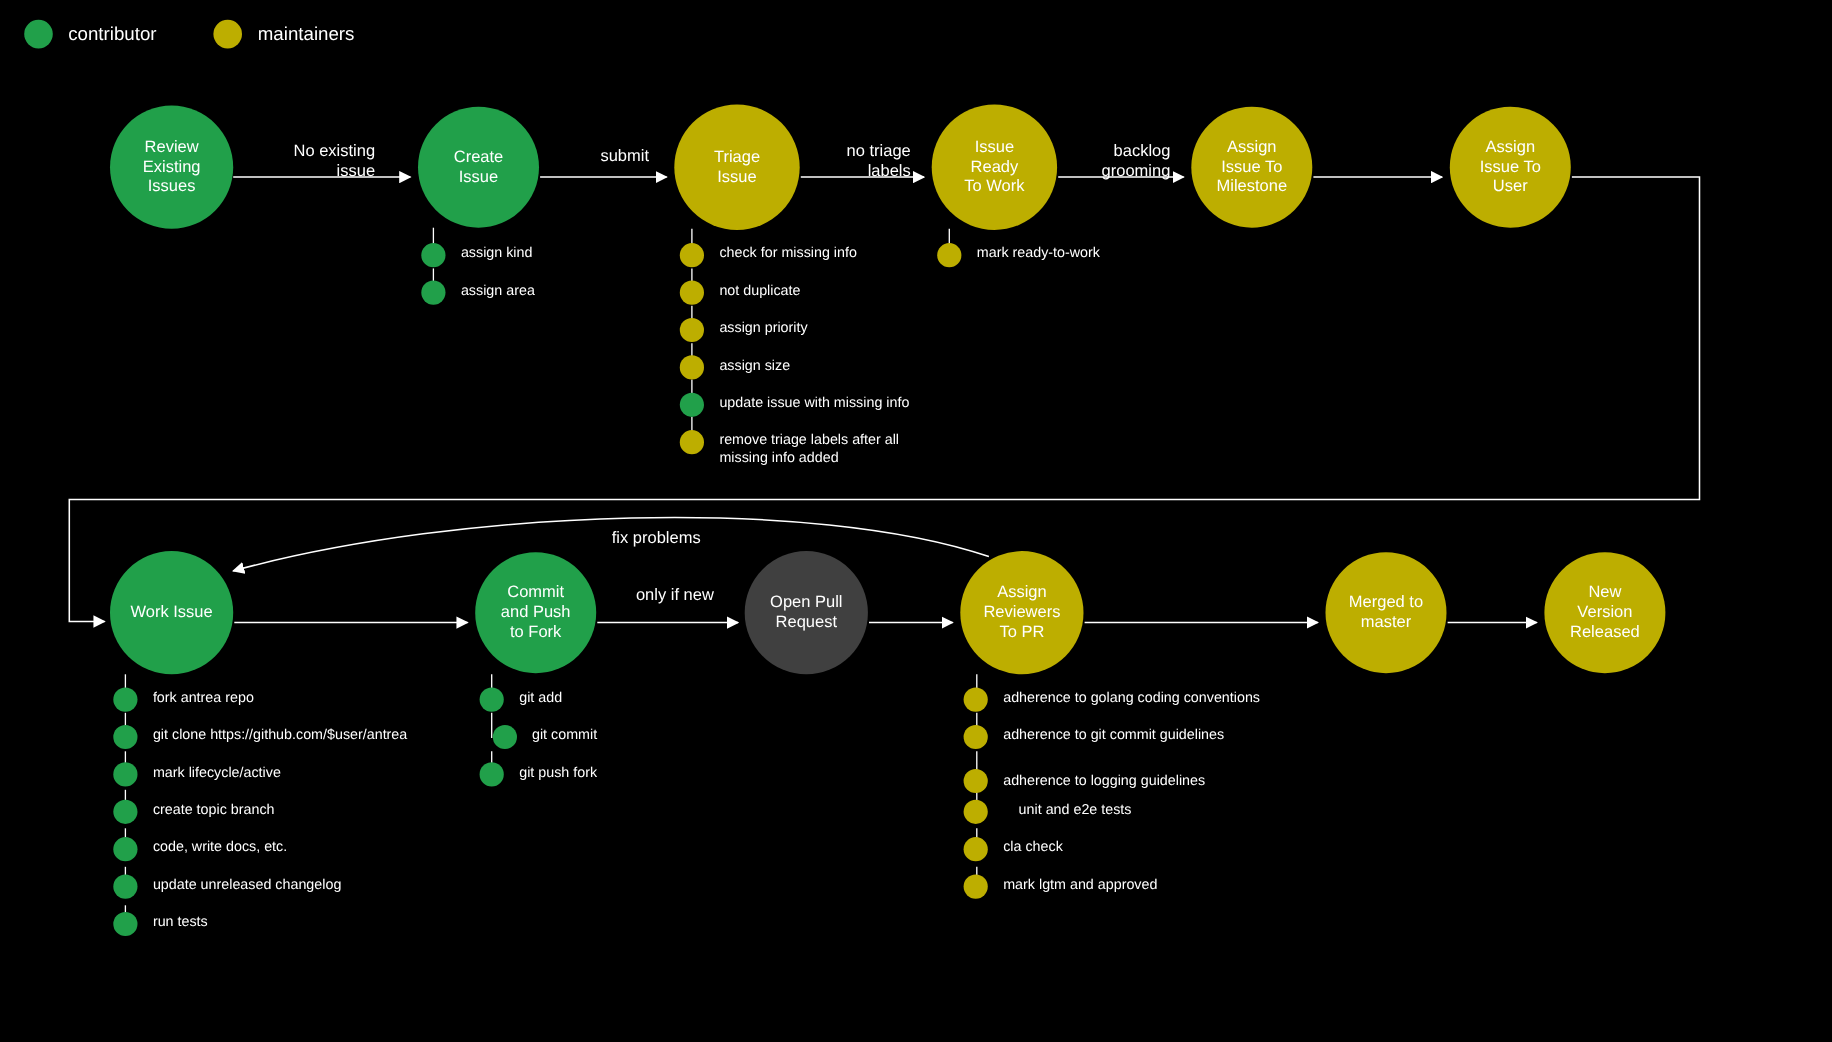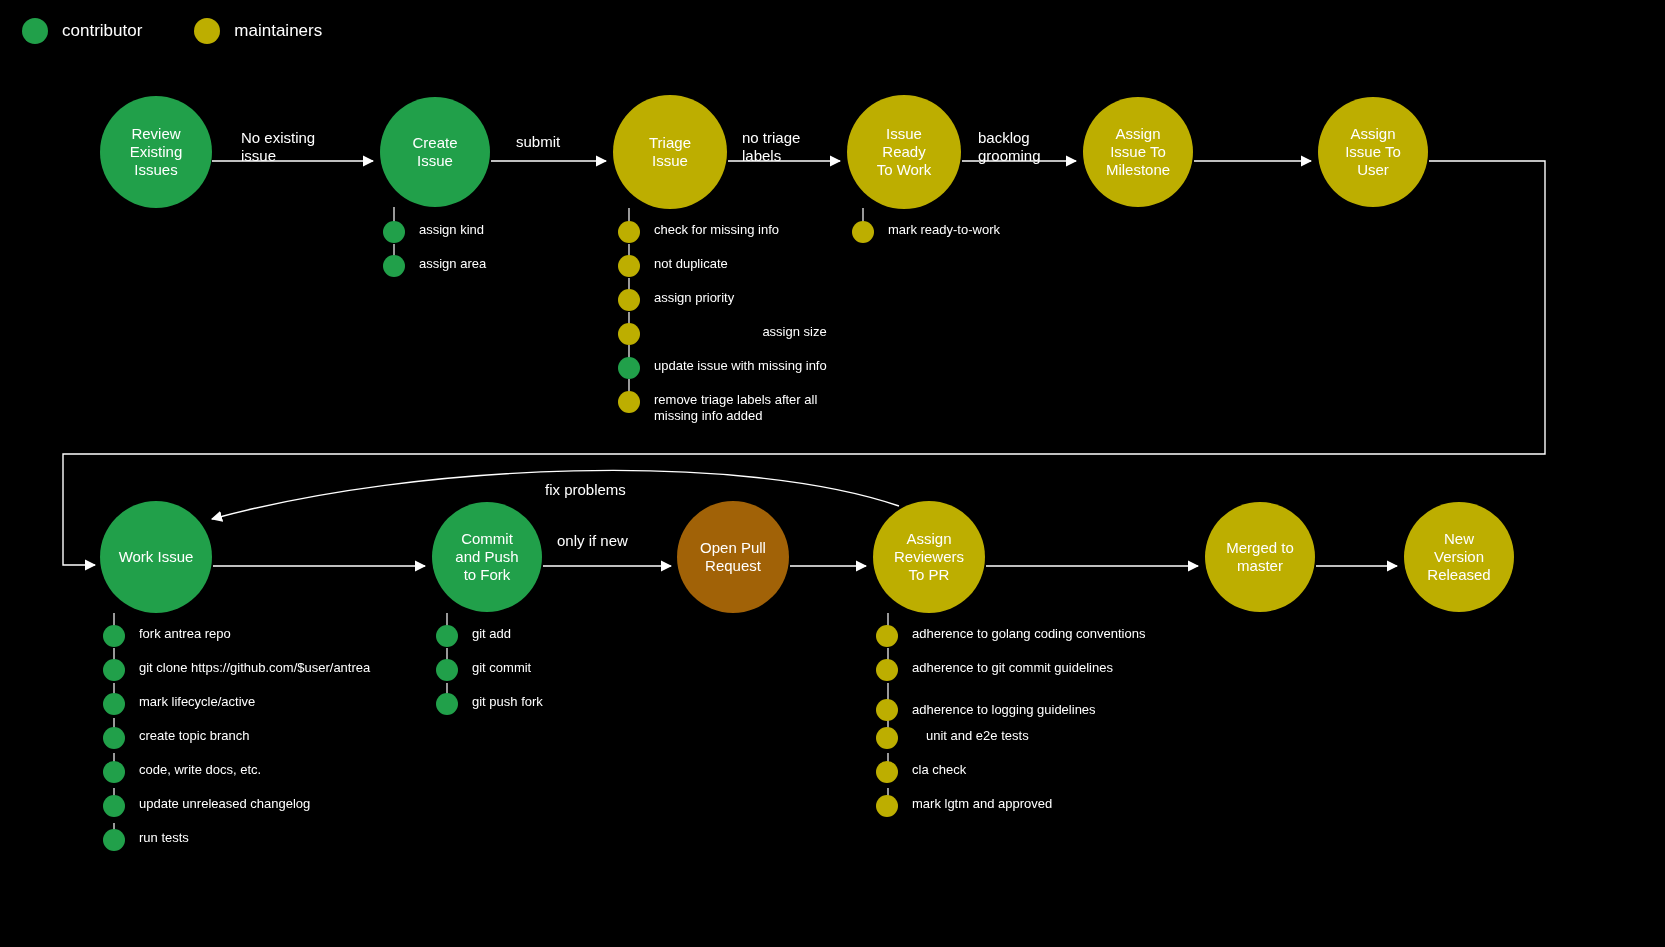--- a/index.html
+++ b/index.html
@@ -68,21 +68,21 @@
   }
   .node-label {
     display: block;
     white-space: pre-line;
   }
   
   .edge-label {
     position: absolute;
     font-size: 15px;
     color: #ffffff;
-    text-align: left;
+    text-align: right;
     line-height: 1.2;
     white-space: pre-line;
   }
   
   .bullet-list {
     position: absolute;
   }
   .bullet-row {
     display: flex;
     align-items: flex-start;
@@ -199,21 +199,21 @@
 User</span>
       </div>
       <div class="node" style="left: 100px; top: 501px; width: 112px; height: 112px; background: rgb(33, 160, 74);">
         <span class="node-label">Work Issue</span>
       </div>
       <div class="node" style="left: 432px; top: 502px; width: 110px; height: 110px; background: rgb(33, 160, 74);">
         <span class="node-label">Commit
 and Push
 to Fork</span>
       </div>
-      <div class="node" style="left: 677px; top: 501px; width: 112px; height: 112px; background: #a16207;">
+      <div class="node" style="left: 677px; top: 501px; width: 112px; height: 112px; background: #404040;">
         <span class="node-label">Open Pull
 Request</span>
       </div>
       <div class="node" style="left: 873px; top: 501px; width: 112px; height: 112px; background: rgb(189, 174, 0);">
         <span class="node-label">Assign
 Reviewers
 To PR</span>
       </div>
       <div class="node" style="left: 1205px; top: 502px; width: 110px; height: 110px; background: rgb(189, 174, 0);">
         <span class="node-label">Merged to
@@ -253,21 +253,21 @@
           <span class="bullet-text">check for missing info</span>
         </div>
         <div class="bullet-row" style="height: 34px;">
           <span class="bullet-dot" style="background: rgb(189, 174, 0);"></span>
           <span class="bullet-text">not duplicate</span>
         </div>
         <div class="bullet-row" style="height: 34px;">
           <span class="bullet-dot" style="background: rgb(189, 174, 0);"></span>
           <span class="bullet-text">assign priority</span>
         </div>
-        <div class="bullet-row" style="height: 34px; justify-content: space-between;">
+        <div class="bullet-row" style="height: 34px;">
           <span class="bullet-dot" style="background: rgb(189, 174, 0);"></span>
           <span class="bullet-text">assign size</span>
         </div>
         <div class="bullet-row" style="height: 34px;">
           <span class="bullet-dot" style="background: rgb(33, 160, 74);"></span>
           <span class="bullet-text">update issue with missing info</span>
         </div>
         <div class="bullet-row" style="height: 34px;">
           <span class="bullet-dot" style="background: rgb(189, 174, 0);"></span>
           <span class="bullet-text">remove triage labels after all
@@ -308,21 +308,21 @@
         <div class="bullet-row" style="height: 34px;">
           <span class="bullet-dot" style="background: rgb(33, 160, 74);"></span>
           <span class="bullet-text">run tests</span>
         </div>
       </div>
       <div class="bullet-list" style="left: 436px; top: 624px;">
         <div class="bullet-row" style="height: 34px;">
           <span class="bullet-dot" style="background: rgb(33, 160, 74);"></span>
           <span class="bullet-text">git add</span>
         </div>
-        <div class="bullet-row" style="height: 34px;">
+        <div class="bullet-row" style="height: 34px; justify-content: flex-end;">
           <span class="bullet-dot" style="background: rgb(33, 160, 74);"></span>
           <span class="bullet-text">git commit</span>
         </div>
         <div class="bullet-row" style="height: 34px;">
           <span class="bullet-dot" style="background: rgb(33, 160, 74);"></span>
           <span class="bullet-text">git push fork</span>
         </div>
       </div>
       <div class="bullet-list" style="left: 876px; top: 624px;">
         <div class="bullet-row" style="height: 34px;">

